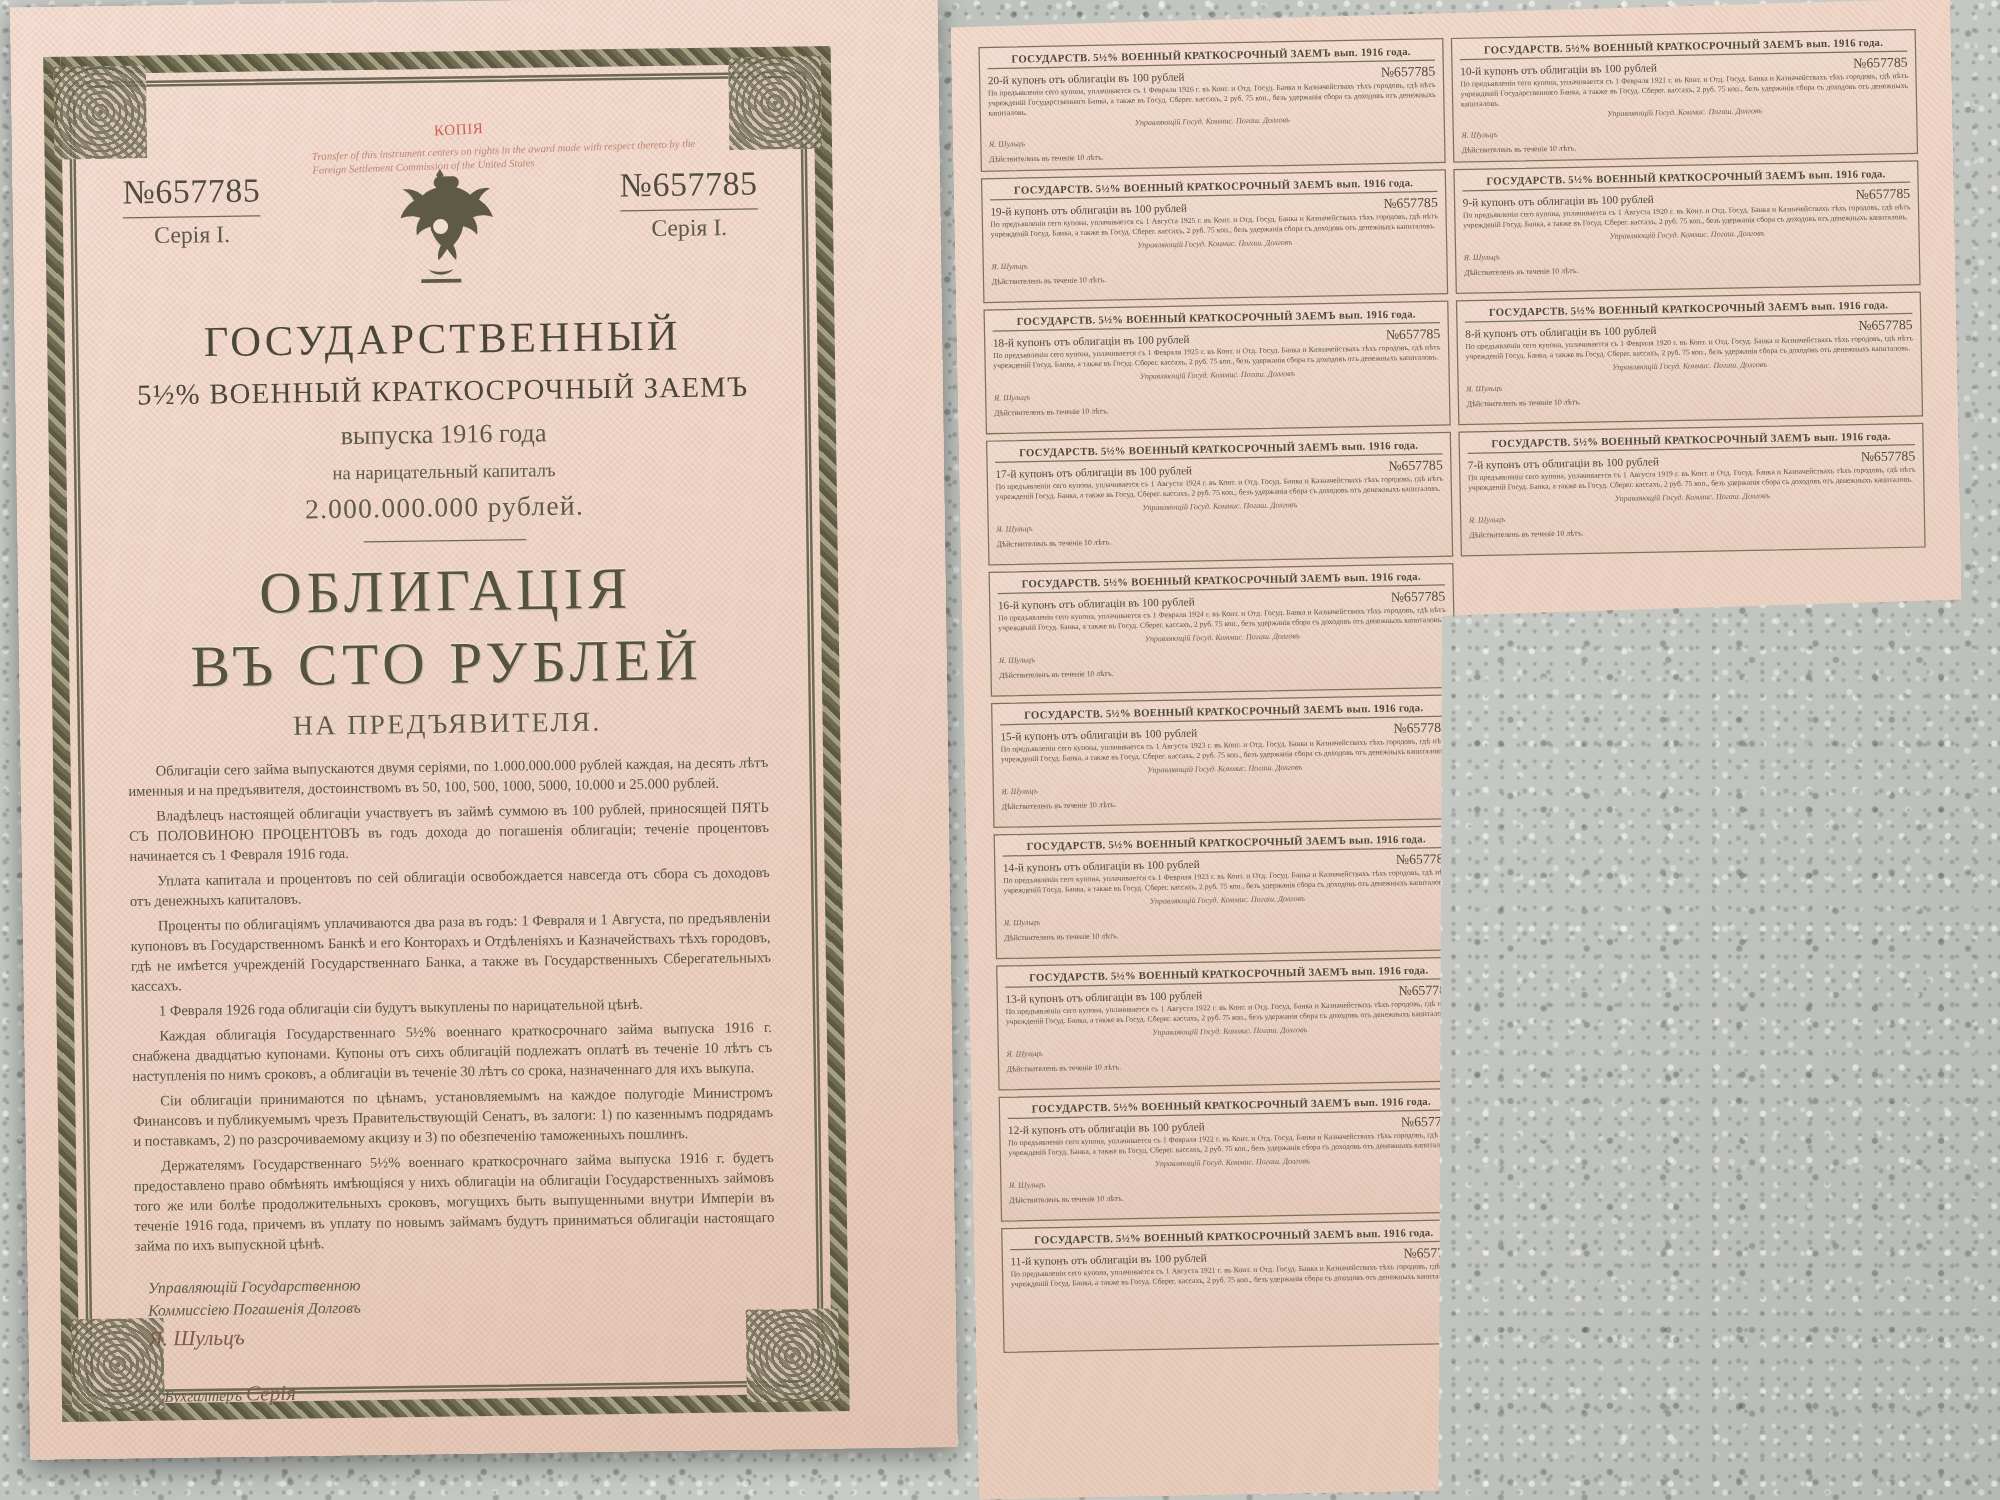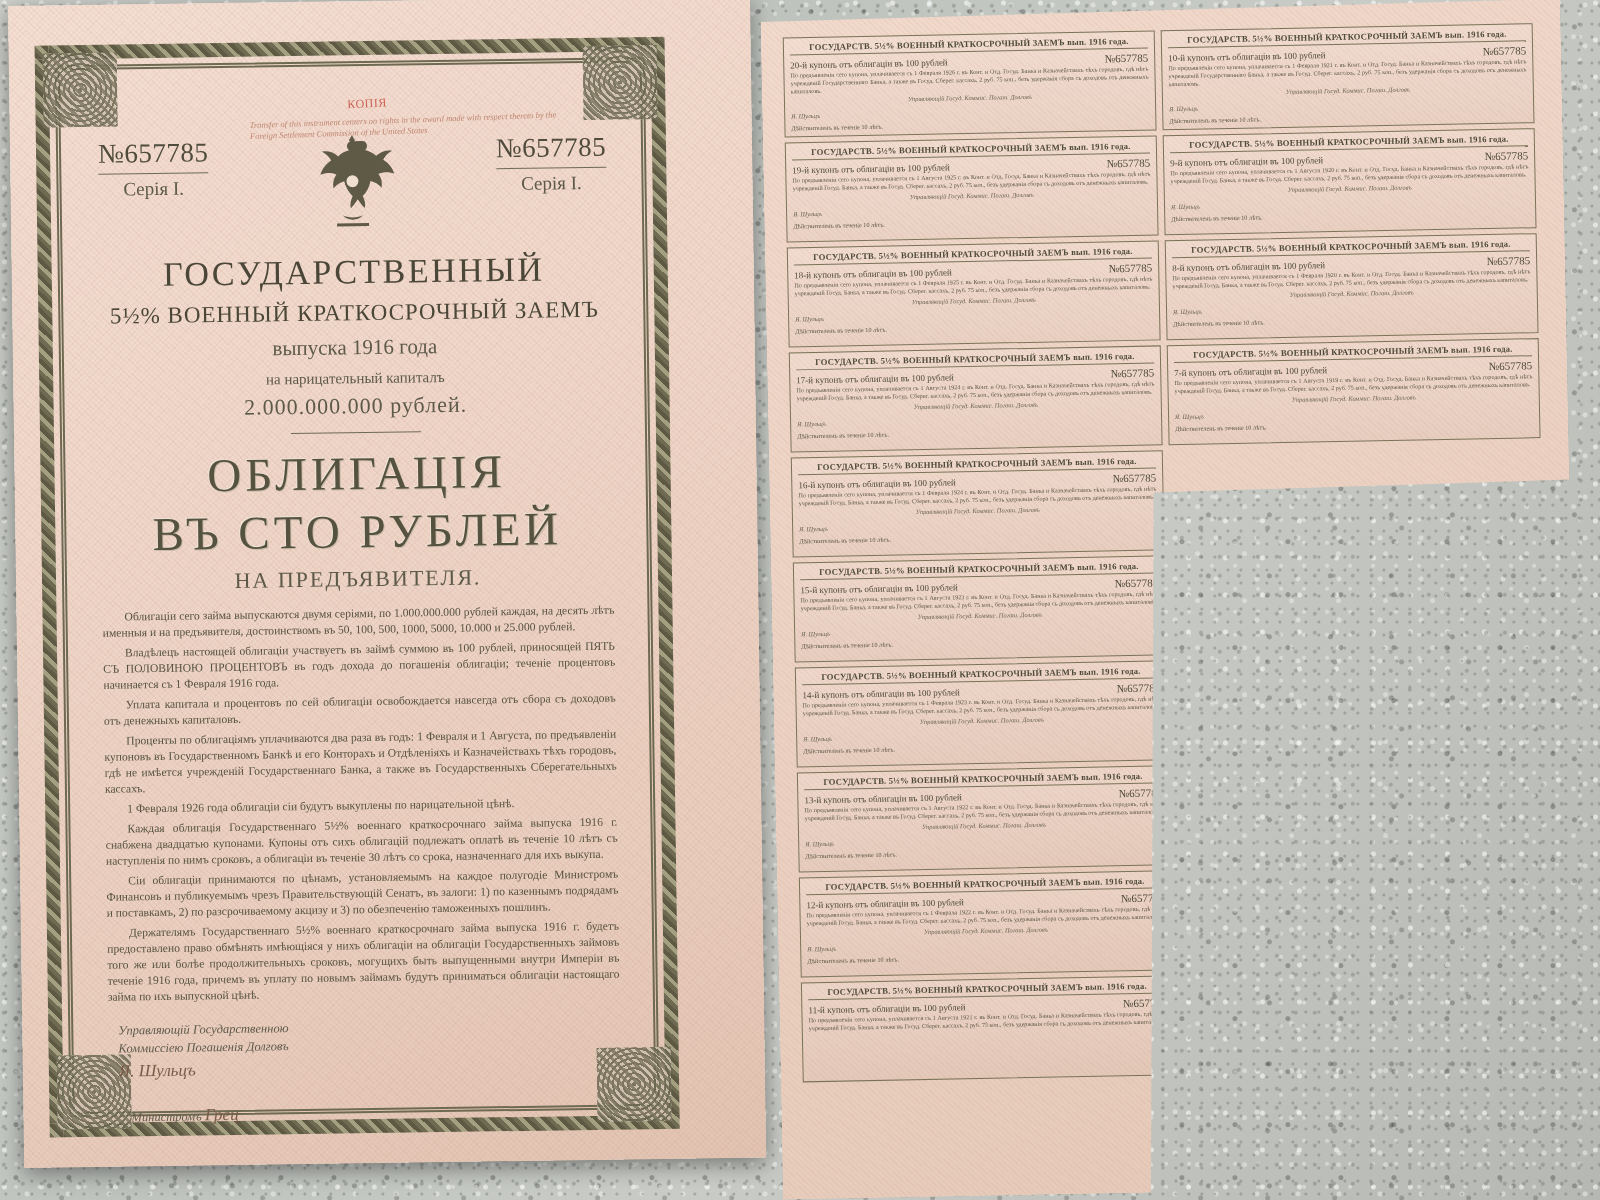--- a/index.html
+++ b/index.html
@@ -206,22 +206,22 @@
         <p>Держателямъ Государственнаго 5½% военнаго краткосрочнаго займа выпуска 1916 г. будетъ предоставлено право обмѣнять имѣющіяся у нихъ облигаціи на облигаціи Государственныхъ займовъ того же или болѣе продолжительныхъ сроковъ, могущихъ быть выпущенными внутри Имперіи въ теченіе 1916 года, причемъ въ уплату по новымъ займамъ будутъ приниматься облигаціи настоящаго займа по ихъ выпускной цѣнѣ.</p>
       </div>
 
       <div class="sig">
         <div>Управляющій Государственною</div>
         <div>Коммиссіею Погашенія Долговъ</div>
         <span class="sigscript">Я. Шульцъ</span>
       </div>
 
       <div class="bookk">
-        <span>Министромъ</span>
-        <span class="sigscript">Грец</span>
+        <span>Бухгалтеръ</span>
+        <span class="sigscript">Серія</span>
       </div>
     </div>
   </div>
 
   <div class="paper" id="coupons">
     <div class="cgrid">
 
       <div class="crow">
         <div class="coupon">
           <div class="ch">ГОСУДАРСТВ. 5½% ВОЕННЫЙ КРАТКОСРОЧНЫЙ ЗАЕМЪ вып. 1916 года.</div>

